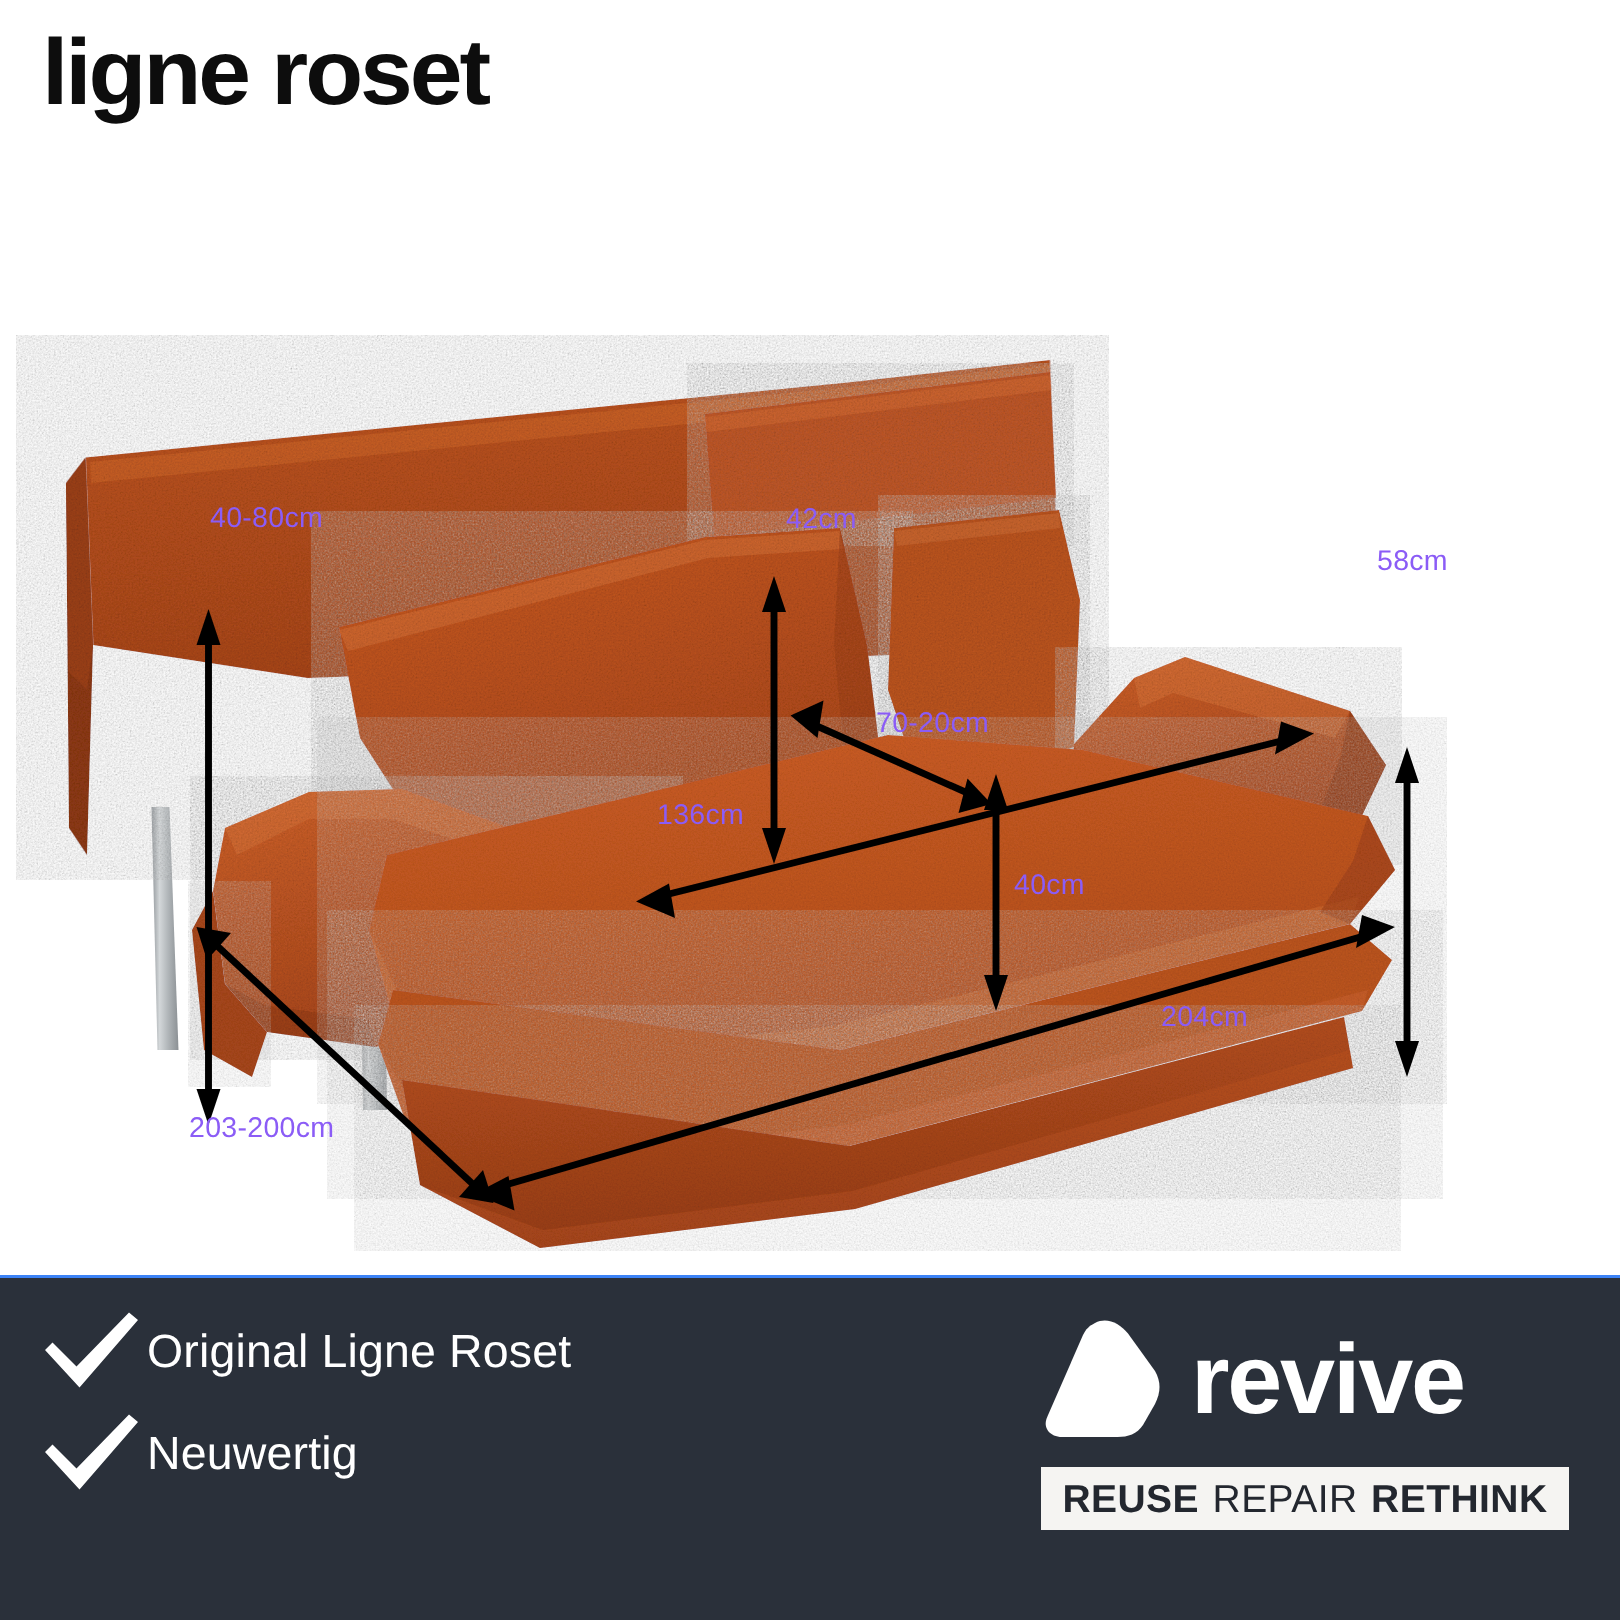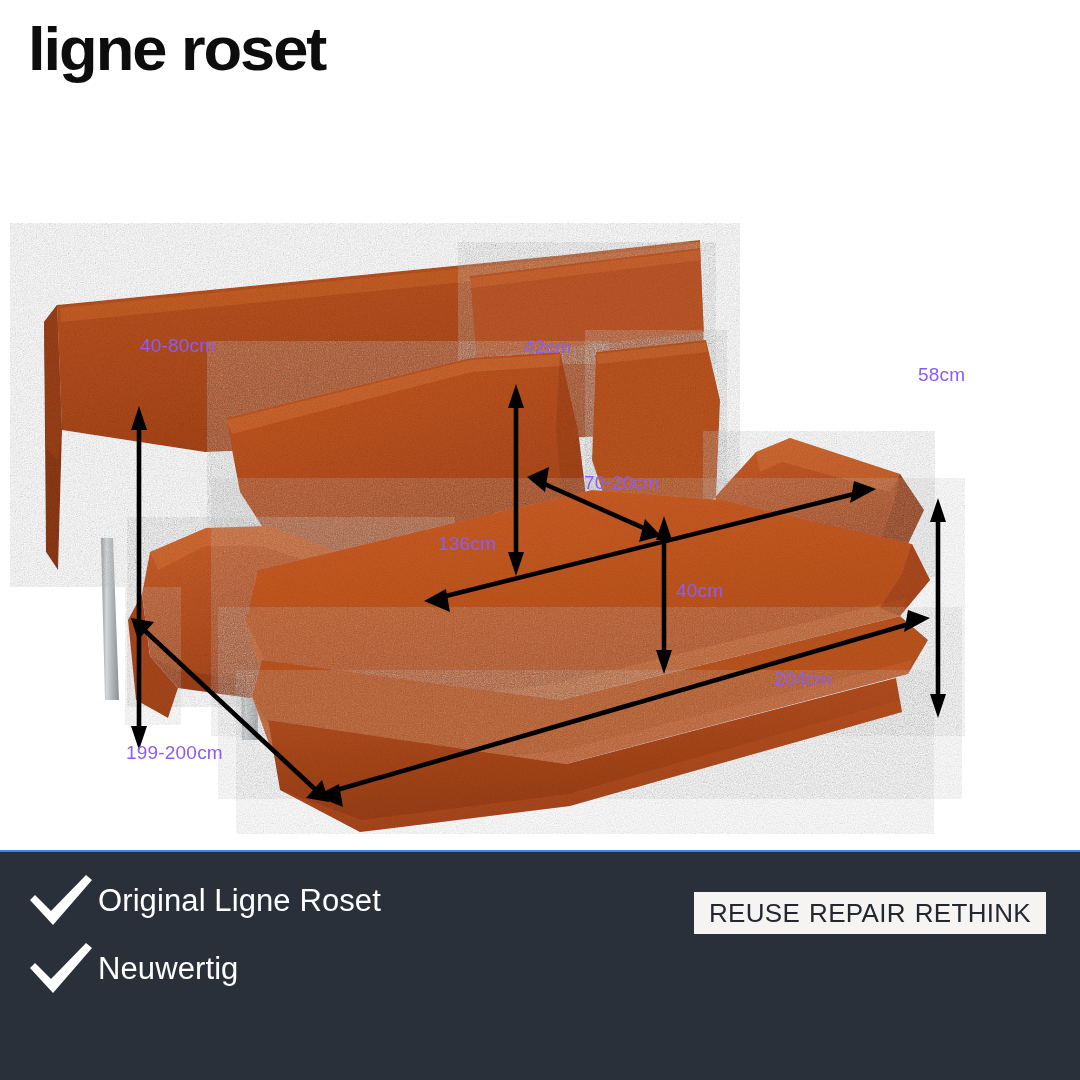--- a/index.html
+++ b/index.html
@@ -74,21 +74,21 @@
   }
   .tagline{
     margin-top:16px;background:#f5f4f2;
     height:42px;display:flex;align-items:center;justify-content:center;
     gap:9px;
   }
   .tagline span{
     color:#23272f;font-size:26px;letter-spacing:.3px;
     font-family:"Liberation Sans", sans-serif;
   }
-  .tagline .b{font-weight:400;}
+  .tagline .b{font-weight:700;}
   .tagline .r{font-weight:400;}
 </style>
 </head>
 <body>
 
 <div id="stage">
 
   <div class="brand">ligne roset</div>
 
   <div class="photo">
@@ -268,21 +268,21 @@
     </svg>
   </div>
 
   <div class="dim d4080">40-80cm</div>
   <div class="dim d42">42cm</div>
   <div class="dim d7020">70-20cm</div>
   <div class="dim d136">136cm</div>
   <div class="dim d40">40cm</div>
   <div class="dim d58">58cm</div>
   <div class="dim d204">204cm</div>
-  <div class="dim d115">199-200cm</div>
+  <div class="dim d115">203-200cm</div>
 
   <div class="footer">
 
     <div class="features">
 
       <div class="feat">
         <span class="check">
           <svg viewBox="0 0 74 56">
             <path d="M6,27 L11,22 L27,38 L62,2 L68,7 L29,52 Z" fill="#ffffff"></path>
           </svg>
@@ -296,20 +296,30 @@
           <svg viewBox="0 0 74 56">
             <path d="M6,27 L11,22 L27,38 L62,2 L68,7 L29,52 Z" fill="#ffffff"></path>
           </svg>
         </span>
         <span class="feat-label">Neuwertig</span>
       </div>
 
     </div>
 
     <div class="revive">
+      <div class="revive-top">
+        <span class="revive-mark">
+          <svg viewBox="0 0 86 82">
+            <path d="M36,4 C44,0 52,4 58,11 L76,36 C80,43 80,50 76,58 L68,72
+                     C64,78 58,80 51,80 L14,80 C6,80 1,74 4,67 L28,12
+                     C30,8 32,6 36,4 Z" fill="#ffffff"></path>
+          </svg>
+        </span>
+        <span class="revive-word">revive</span>
+      </div>
       <div class="tagline">
         <span class="b">REUSE</span>
         <span class="r">REPAIR</span>
         <span class="b">RETHINK</span>
       </div>
     </div>
 
   </div>
 
 </div>

